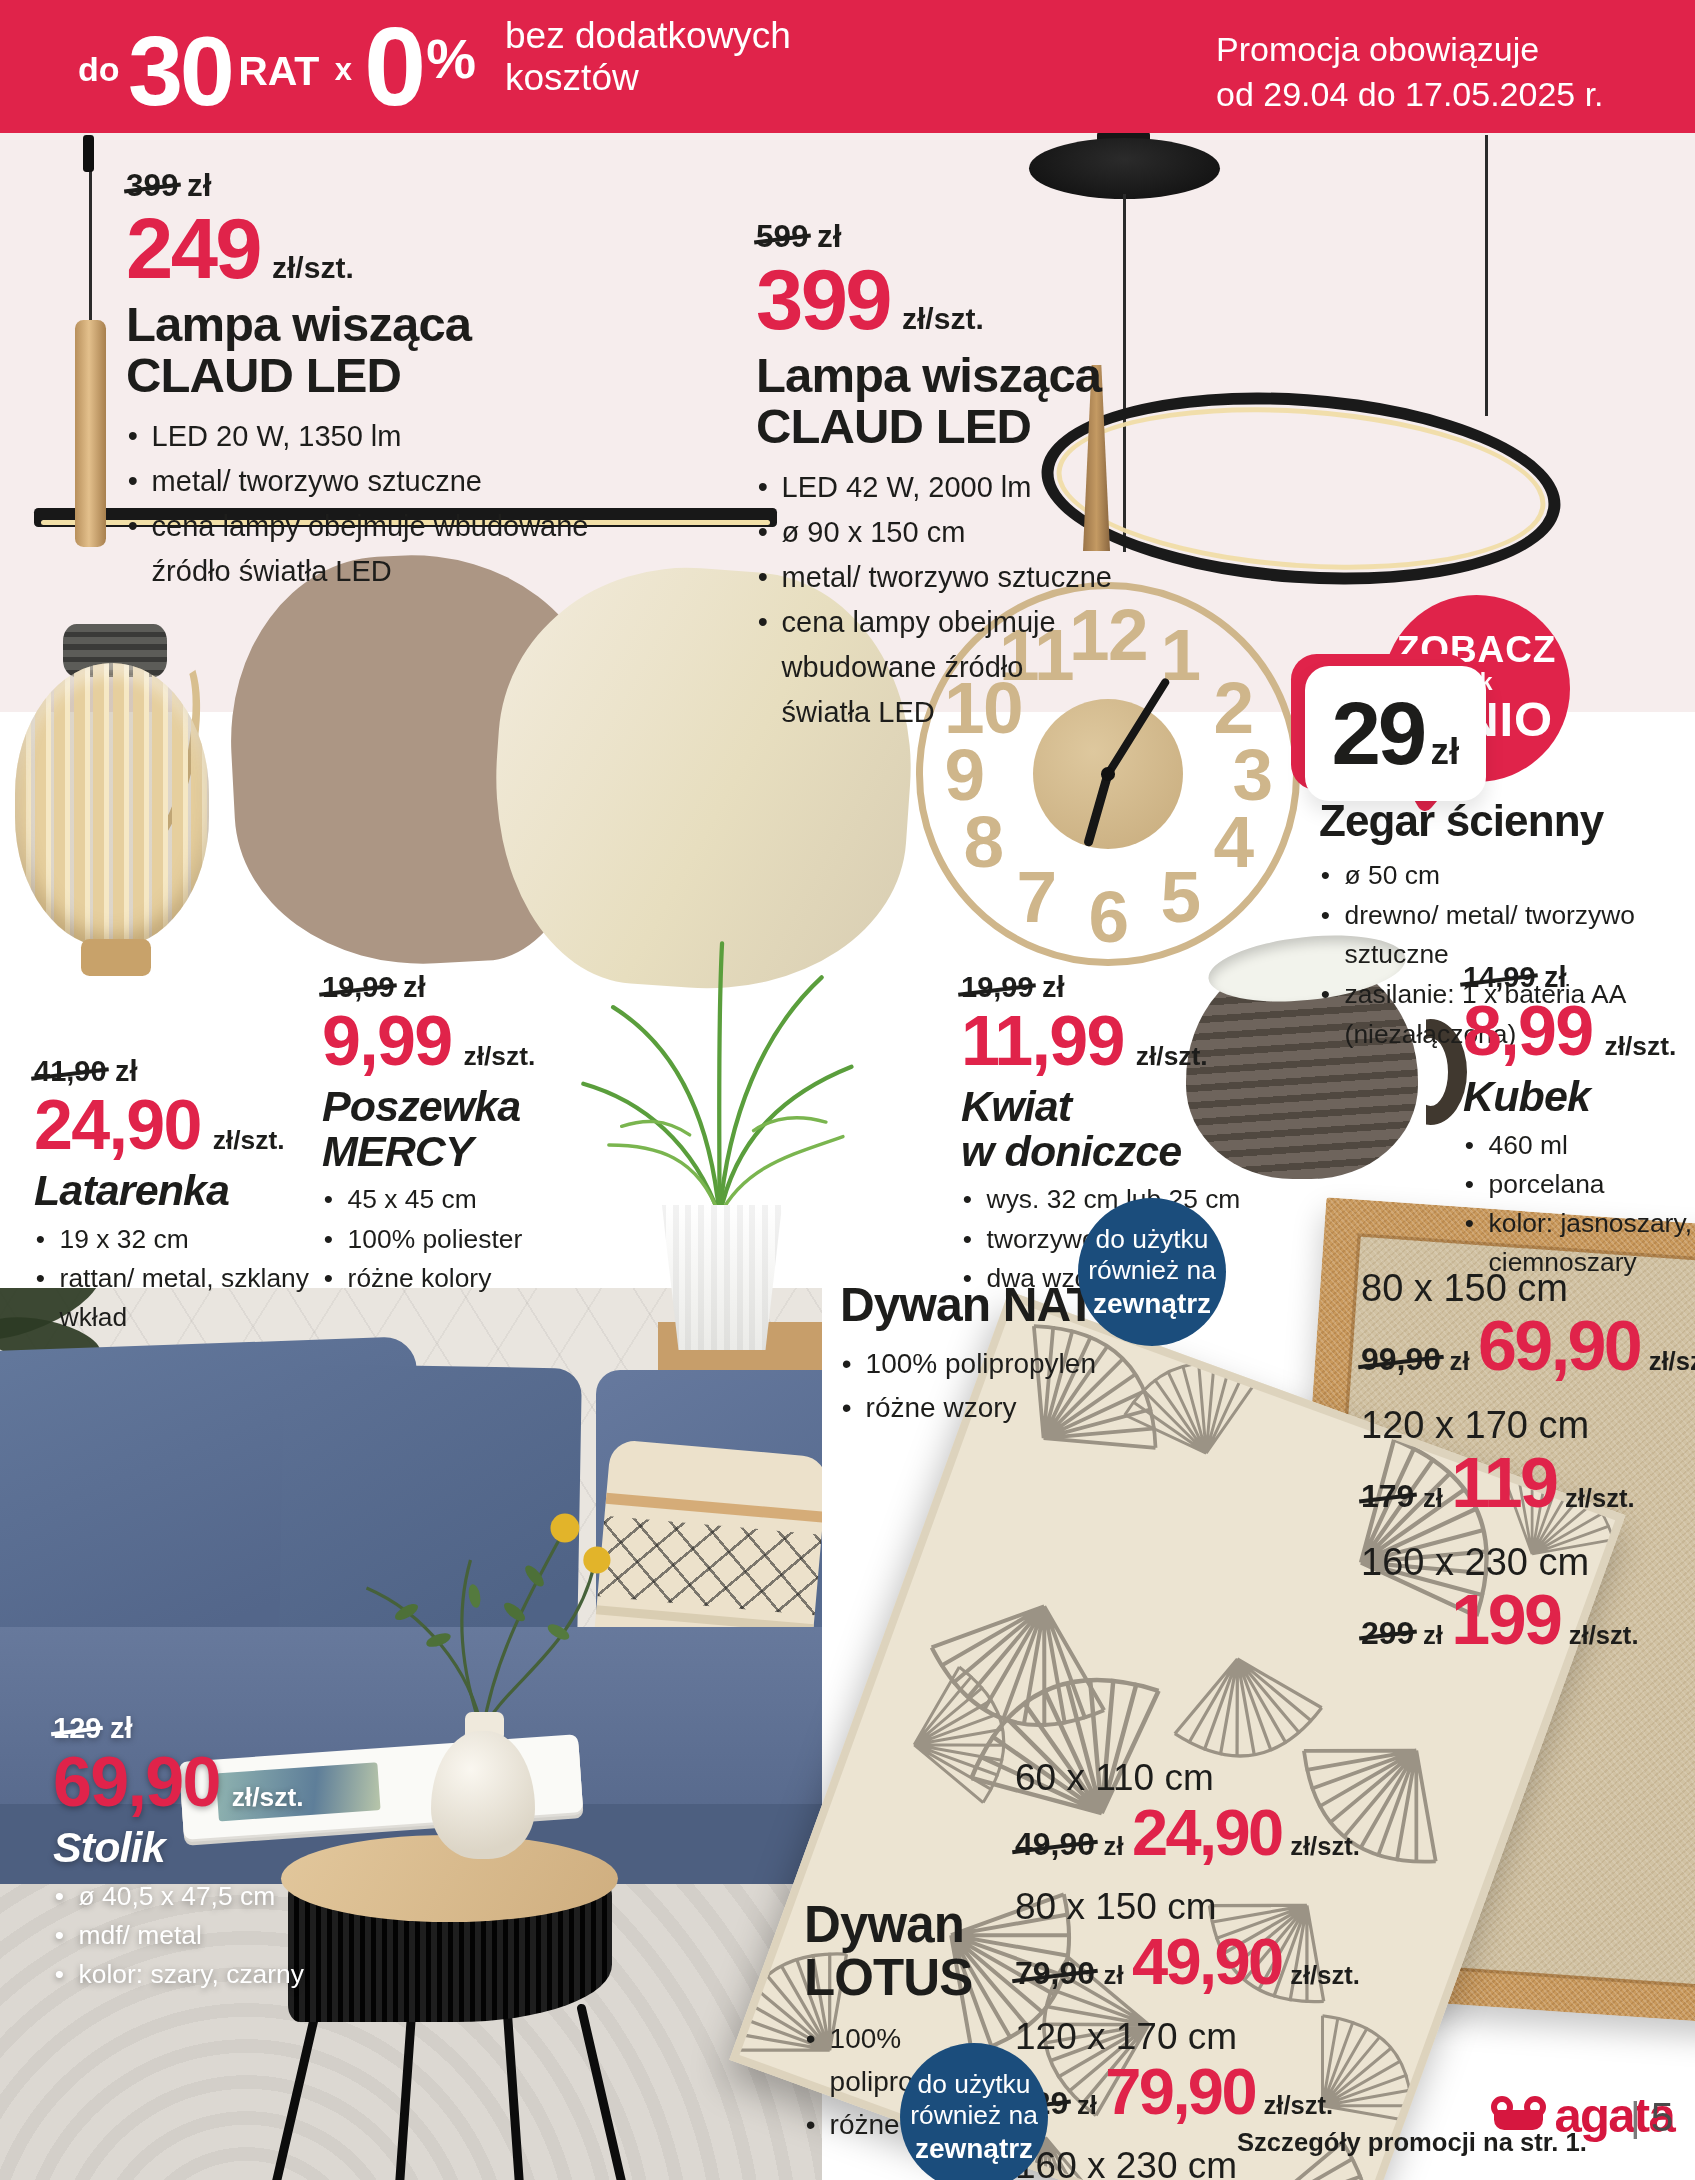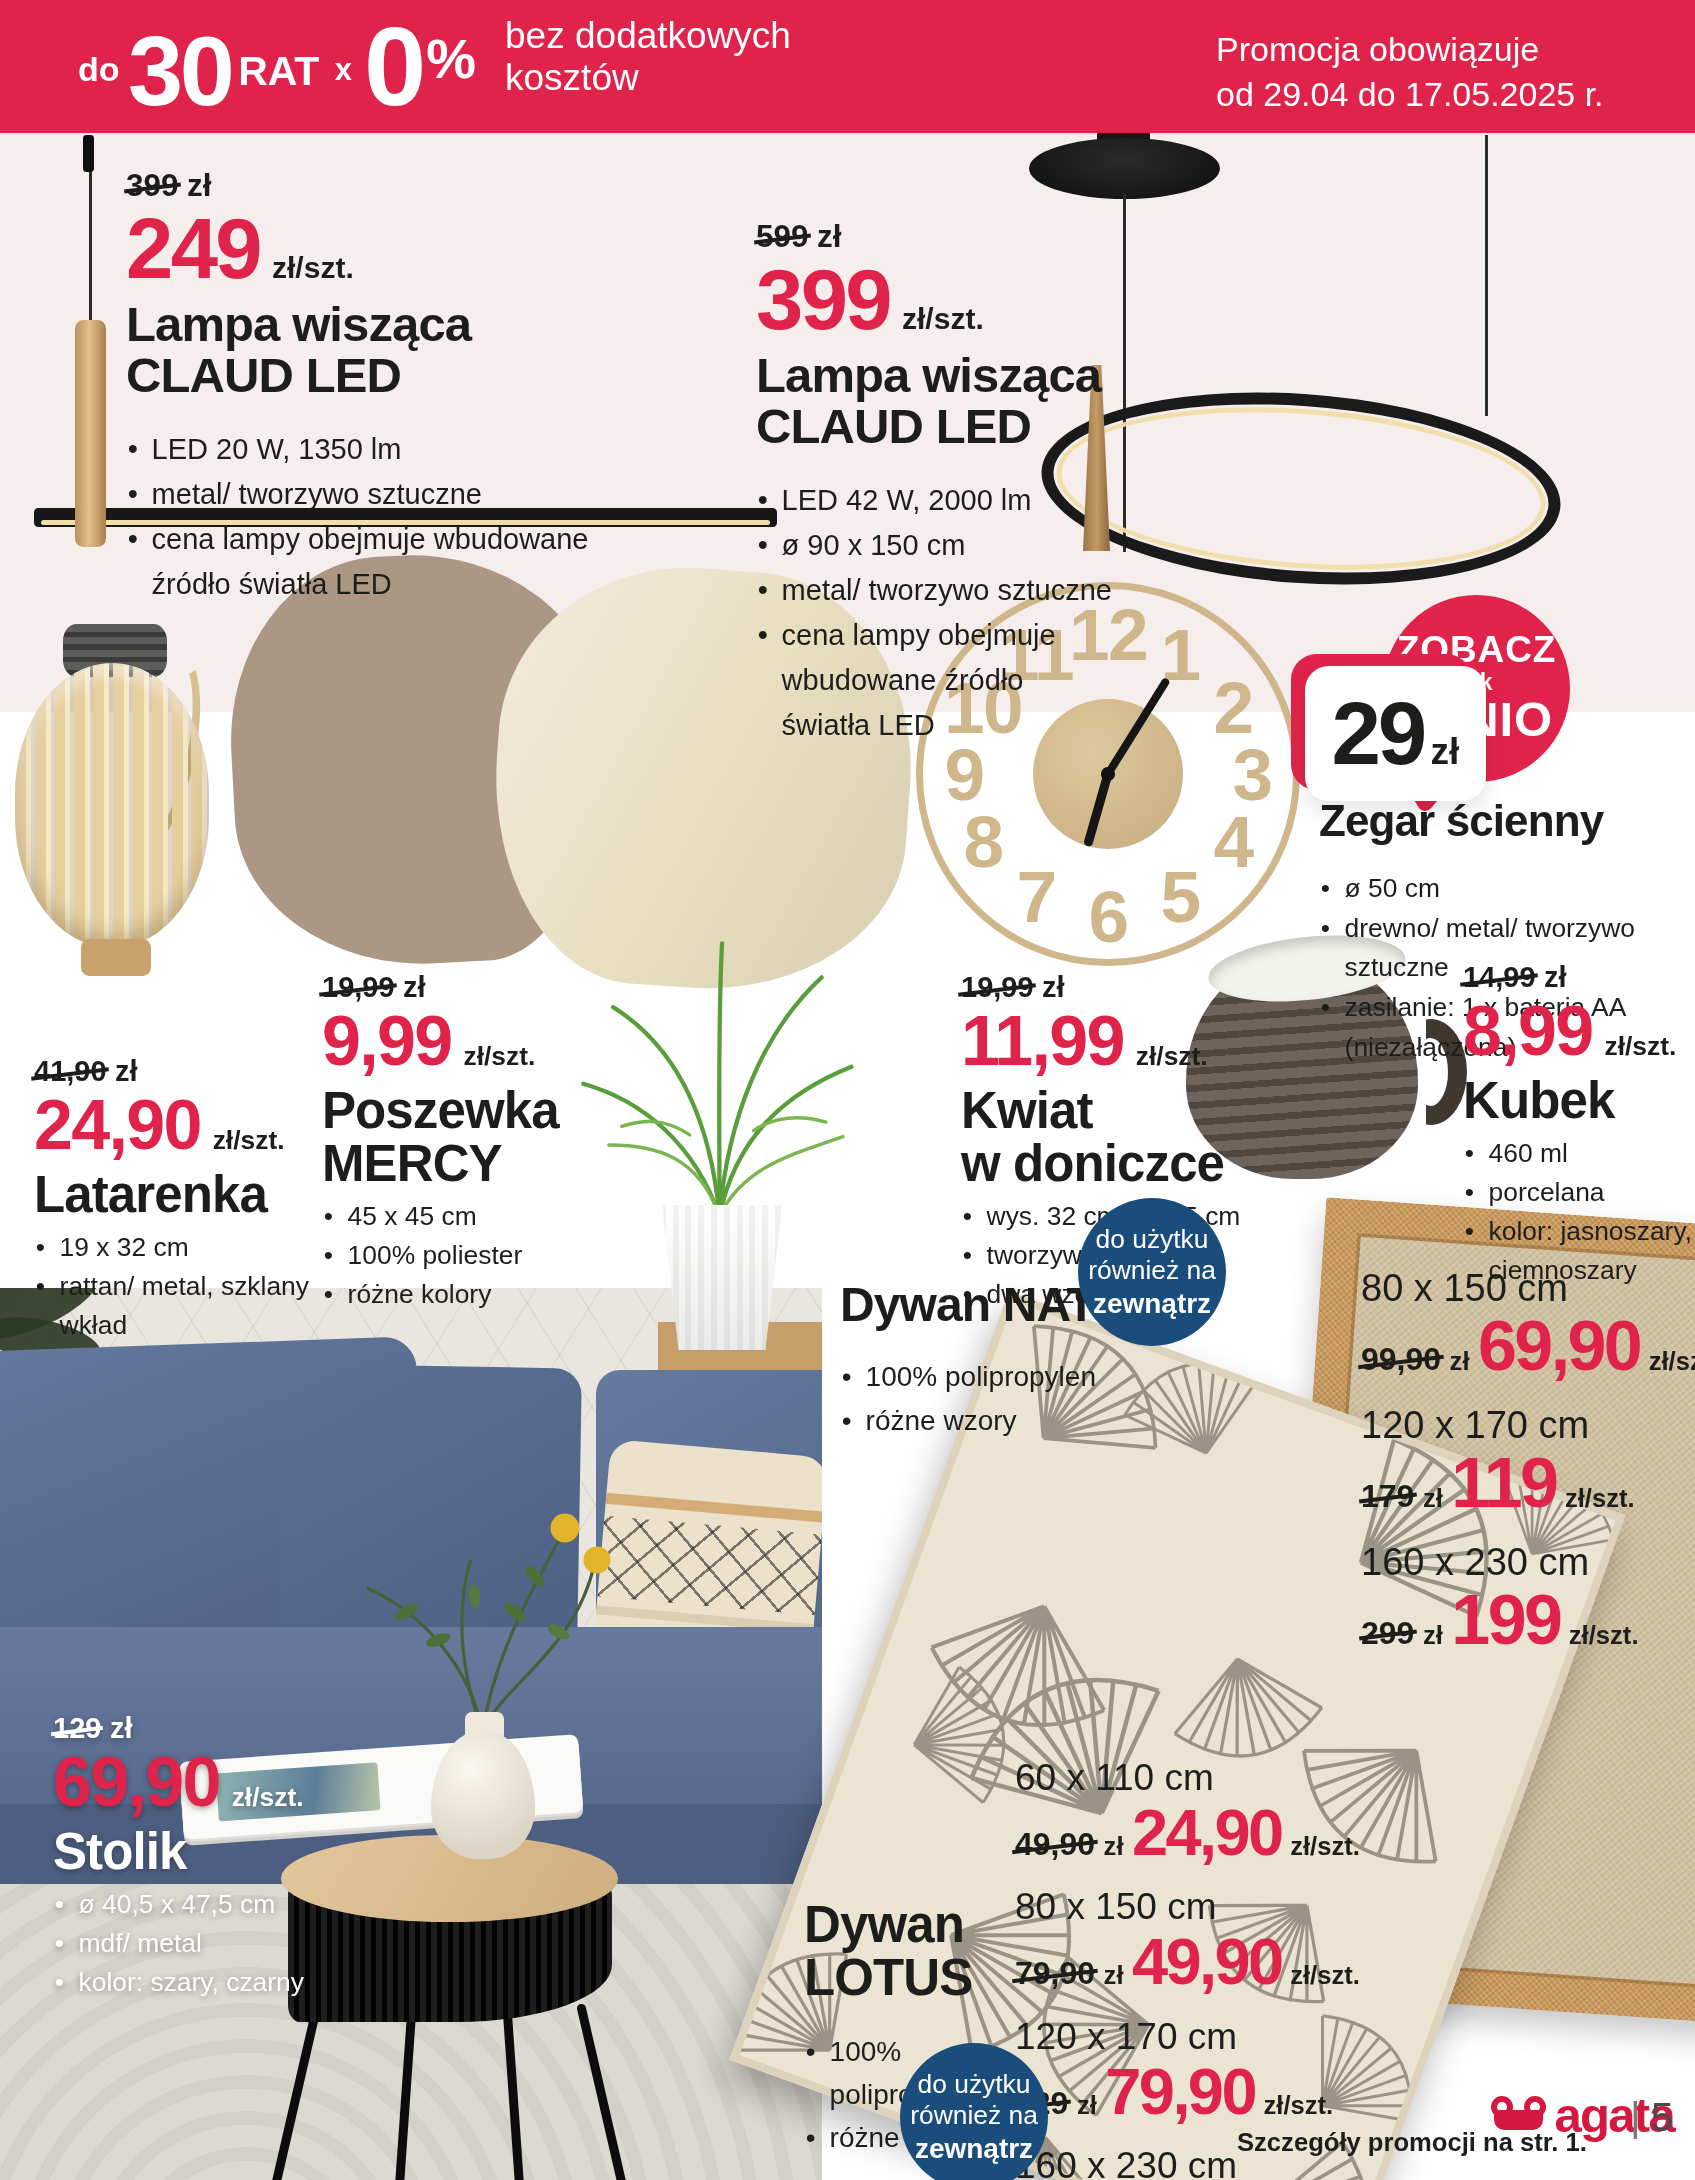--- a/index.html
+++ b/index.html
@@ -46,28 +46,28 @@
   
   .pblock { position:absolute; z-index:6; }
   .oldline { font-size:31.5px; font-weight:700; display:flex; gap:8.5px; align-items:baseline; }
   .strike { position:relative; display:inline-block; }
   .strike::after { content:''; position:absolute; left:-4%; right:-4%; top:50%; height:4.3px; background:#1d1d1b; transform:rotate(-7deg); }
   .strike.w::after { background:#fff; }
   .priceline { display:flex; align-items:baseline; gap:12px; margin-top:1.7px; white-space:nowrap; }
   .bigp { font-size:85px; font-weight:800; color:#e0234a; letter-spacing:-2.6px; line-height:1.0; }
   .unit { font-size:30px; font-weight:700; }
   .pname { font-size:49px; font-weight:800; line-height:1.04; margin-top:8.5px; letter-spacing:-0.9px; }
-  ul.plist { list-style:none; margin-top:26px; font-size:29px; line-height:1.55; }
+  ul.plist { list-style:none; margin-top:13px; font-size:29px; line-height:1.55; }
   ul.plist li { position:relative; padding-left:25.6px; }
   ul.plist li::before { content:'•'; position:absolute; left:1.7px; }
 
   .sm .bigp { font-size:70px; letter-spacing:-1.7px; }
   .sm .oldline { font-size:29px; }
   .sm .unit { font-size:26.4px; }
-  .sm .pname { font-size:51px; }
+  .sm .pname { font-size:43px;font-style:italic; }
   .sm ul.plist { font-size:26.4px; line-height:1.48; margin-top:6.8px; }
 
   
   .lantern { position:absolute; left:15.3px; top:624px; width:198px; height:358px; z-index:4; }
   .lant-rim { position:absolute; left:48px; top:0; width:104px; height:53px; border-radius:13.6px/17px;
               background:repeating-linear-gradient(180deg,#5c5c58 0 7.7px,#3a3a38 7.7px 12.8px); }
   .lant-body { position:absolute; left:0; top:39px; width:194px; height:285px; border-radius:50%/46%;
                background:repeating-linear-gradient(90deg,#e6cf9e 0 11px,#f6e8c4 11px 16px,rgba(120,90,40,.25) 16px 19.6px);
                box-shadow:inset 0 -12px 19px rgba(120,90,40,.35), inset 0 12px 15.3px rgba(255,255,255,.5); }
   .lant-base { position:absolute; left:66px; top:315px; width:70px; height:37px; background:#c8a26a; border-radius:8.5px; }

